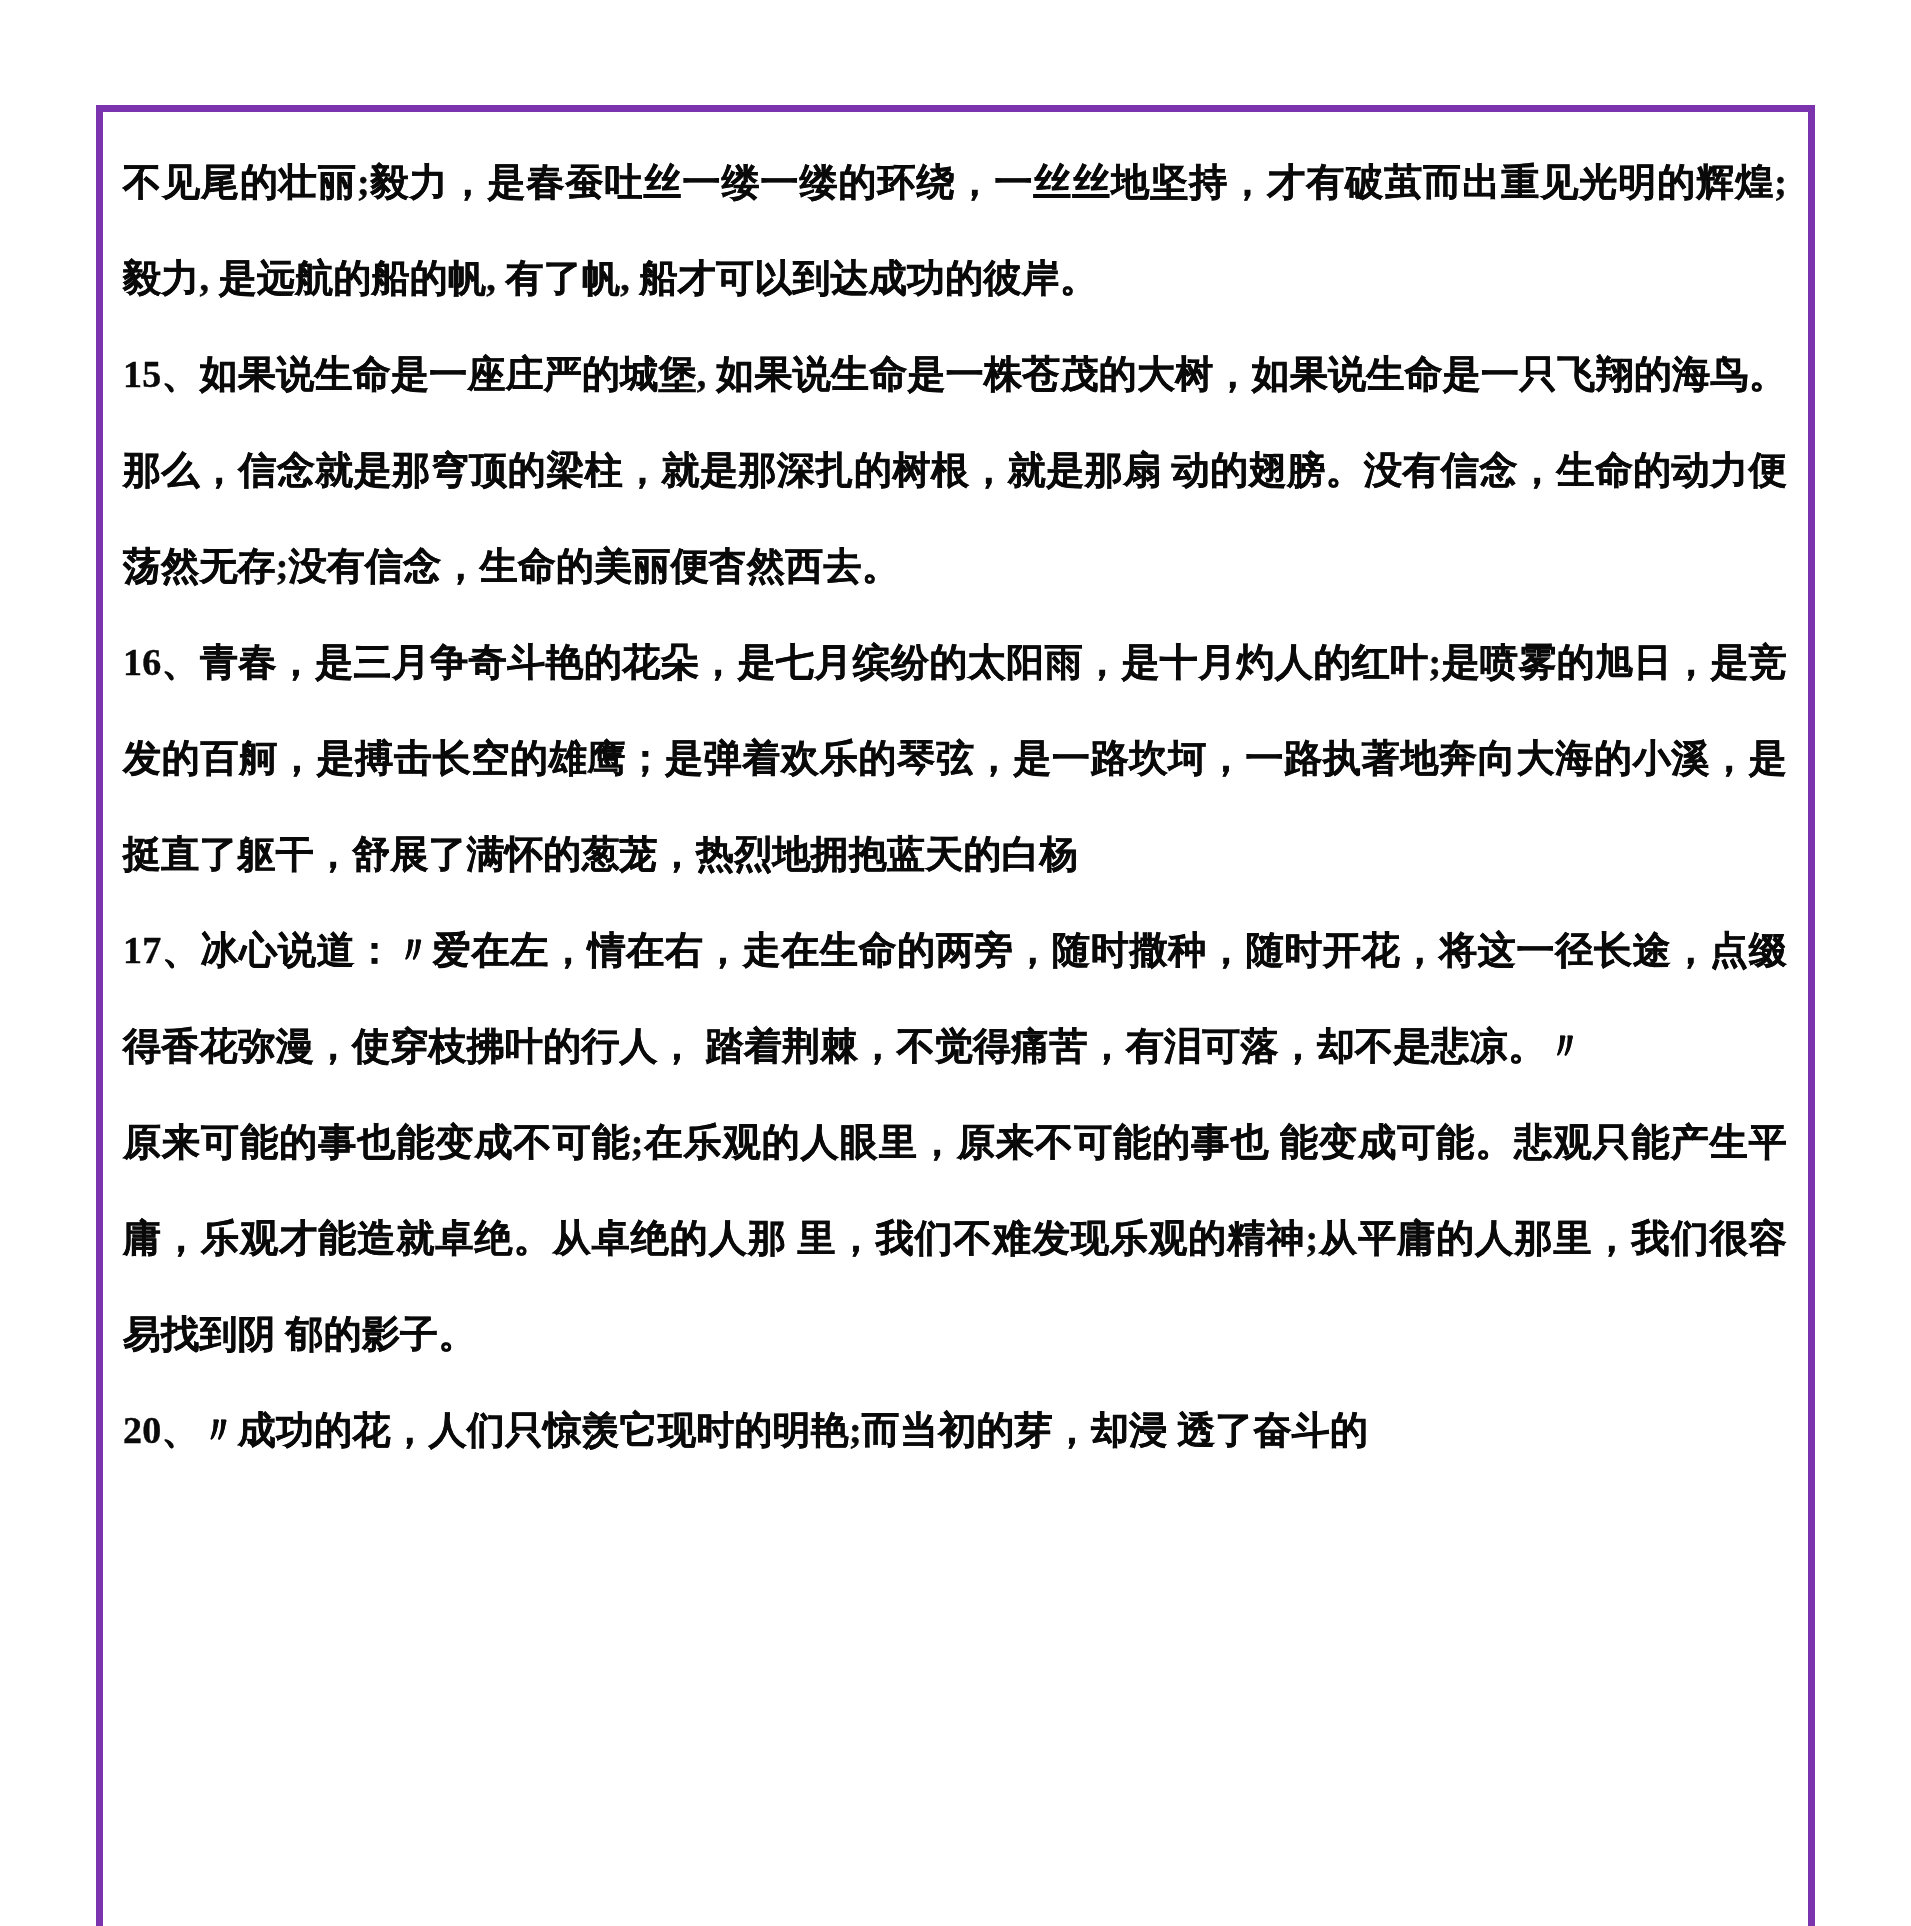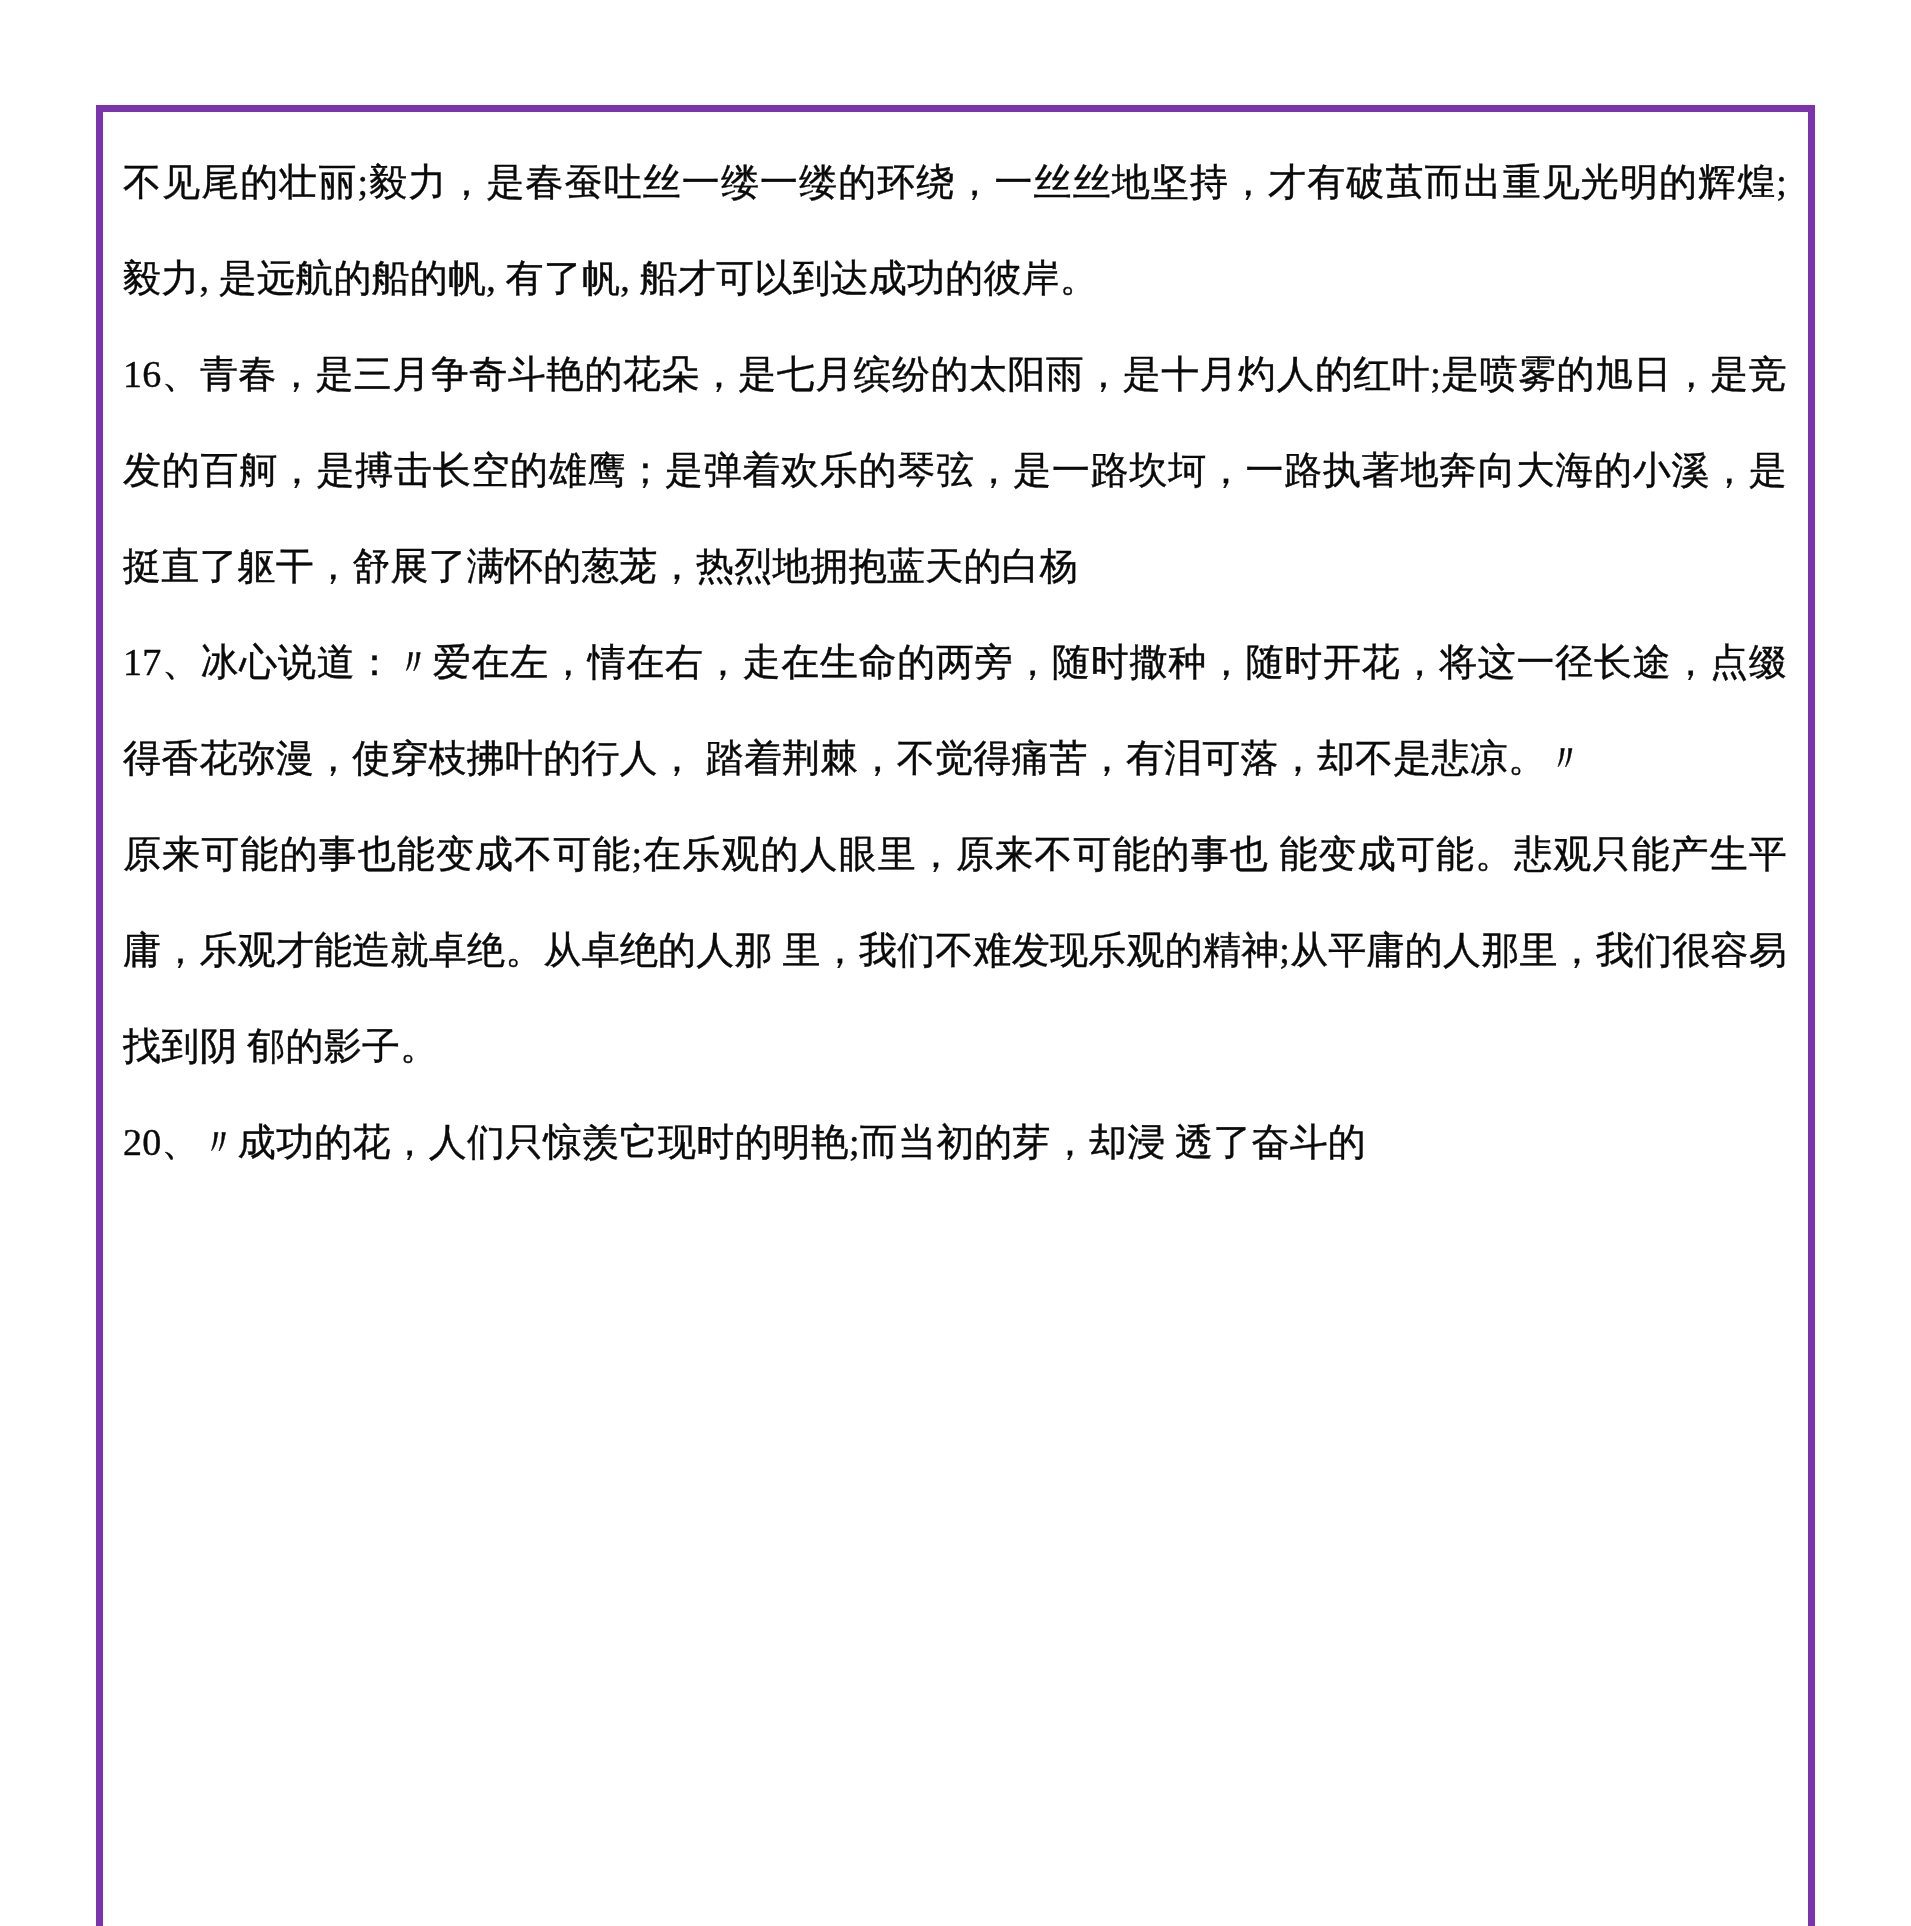--- a/index.html
+++ b/index.html
@@ -36,32 +36,33 @@
 
   .para {
     margin: 0;
     padding: 0;
     font-size: 38px;
     line-height: 96px;
     color: #0a0a0a;
     text-align: justify;
     text-justify: inter-character;
     letter-spacing: 0.2px;
-    font-weight: 400;
+    font-weight: 700;
     -webkit-text-stroke: 0.4px #0a0a0a;
     white-space: pre-wrap;
     word-break: break-all;
   }
   .para:last-child { text-align: left; }
 </style>
 </head>
 <body>
 
 <div id="page-frame">
   <div id="doc-body">
     <p class="para">不见尾的壮丽;毅力，是春蚕吐丝一缕一缕的环绕，一丝丝地坚持，才有破茧而出重见光明的辉煌;毅力, 是远航的船的帆, 有了帆, 船才可以到达成功的彼岸。</p>
+    <p class="para">15、如果说生命是一座庄严的城堡, 如果说生命是一株苍茂的大树，如果说生命是一只飞翔的海鸟。那么，信念就是那穹顶的梁柱，就是那深扎的树根，就是那扇 动的翅膀。没有信念，生命的动力便荡然无存;没有信念，生命的美丽便杳然西去。</p>
     <p class="para">16、青春，是三月争奇斗艳的花朵，是七月缤纷的太阳雨，是十月灼人的红叶;是喷雾的旭日，是竞发的百舸，是搏击长空的雄鹰；是弹着欢乐的琴弦，是一路坎坷，一路执著地奔向大海的小溪，是挺直了躯干，舒展了满怀的葱茏，热烈地拥抱蓝天的白杨</p>
     <p class="para">17、冰心说道：〃爱在左，情在右，走在生命的两旁，随时撒种，随时开花，将这一径长途，点缀得香花弥漫，使穿枝拂叶的行人， 踏着荆棘，不觉得痛苦，有泪可落，却不是悲凉。〃</p>
     <p class="para">原来可能的事也能变成不可能;在乐观的人眼里，原来不可能的事也 能变成可能。悲观只能产生平庸，乐观才能造就卓绝。从卓绝的人那 里，我们不难发现乐观的精神;从平庸的人那里，我们很容易找到阴 郁的影子。</p>
     <p class="para">20、〃成功的花，人们只惊羡它现时的明艳;而当初的芽，却浸 透了奋斗的</p>
   </div>
 </div>
 
 
 </body></html>

